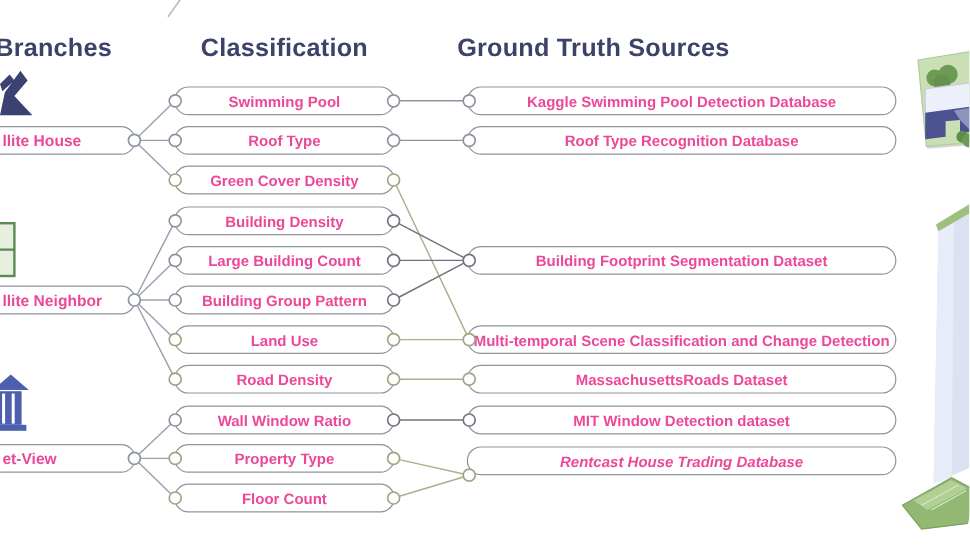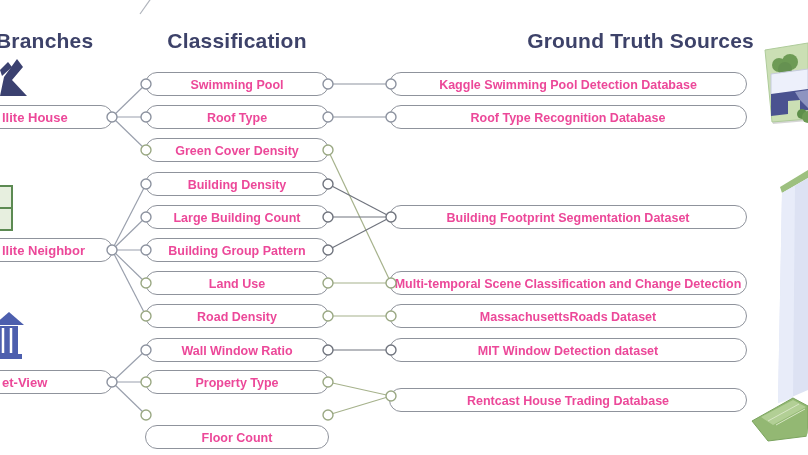--- a/index.html
+++ b/index.html
@@ -7,21 +7,21 @@
     position:relative;width:808px;height:455px;overflow:hidden;background:#ffffff;
     font-family:"Liberation Sans", sans-serif;
     border-radius:27px;
   }
   .hdr{
     position:absolute;top:28px;height:26px;line-height:26px;
     font-size:21px;font-weight:bold;color:#3d4269;letter-spacing:.2px;
   }
   .hdr-branches{left:-4px;width:120px;text-align:left;}
   .hdr-characteristics{left:141px;width:192px;text-align:center;}
-  .hdr-sources{left:397px;width:357px;text-align:right;}
+  .hdr-sources{left:381px;width:357px;text-align:left;}
   .node{
     position:absolute;height:24px;line-height:24px;box-sizing:border-box;
     background:#ffffff;border:1.4px solid #8f939c;border-radius:13px;
     text-align:center;font-size:12.5px;font-weight:bold;color:#ec4899;
     white-space:nowrap;z-index:2;
   }
   .char-node{left:145px;width:184px;}
   .src-node{left:389px;width:358px;}
   .branch-node{left:-62px;width:175px;text-align:left;padding-left:63px;font-size:13px;}
   .overlay{position:absolute;left:0;top:0;z-index:3;pointer-events:none;}
@@ -87,29 +87,29 @@
   <div class="node char-node" style="top:72px;">Swimming Pool</div>
   <div class="node char-node" style="top:105px;">Roof Type</div>
   <div class="node char-node" style="top:138px;">Green Cover Density</div>
   <div class="node char-node" style="top:172px;">Building Density</div>
   <div class="node char-node" style="top:205px;">Large Building Count</div>
   <div class="node char-node" style="top:238px;">Building Group Pattern</div>
   <div class="node char-node" style="top:271px;">Land Use</div>
   <div class="node char-node" style="top:304px;">Road Density</div>
   <div class="node char-node" style="top:338px;">Wall Window Ratio</div>
   <div class="node char-node" style="top:370px;">Property Type</div>
-  <div class="node char-node" style="top:425px;">Floor Count</div>
+  <div class="node char-node" style="top:403px;">Floor Count</div>
 
   <div class="node src-node" style="top:72px;">Kaggle Swimming Pool Detection Database</div>
   <div class="node src-node" style="top:105px;">Roof Type Recognition Database</div>
   <div class="node src-node" style="top:205px;">Building Footprint Segmentation Dataset</div>
   <div class="node src-node" style="top:271px;">Multi-temporal Scene Classification and Change Detection</div>
   <div class="node src-node" style="top:304px;">MassachusettsRoads Dataset</div>
   <div class="node src-node" style="top:338px;">MIT Window Detection dataset</div>
-  <div class="node src-node" style="top:388px;">Rentcast House Trading Database</div>
+  <div class="node src-node" style="top:372px;font-style:italic;">Rentcast House Trading Database</div>
 
   <svg class="overlay" width="808" height="455" viewBox="0 0 808 455">
     <g stroke="#9aa0ad" stroke-width="1.2">
       <line x1="140" y1="14" x2="152" y2="-3" stroke="#b0b4bc"></line>
       <line x1="112" y1="117" x2="146" y2="84"></line>
       <line x1="112" y1="117" x2="146" y2="117"></line>
       <line x1="112" y1="117" x2="146" y2="150"></line>
       <line x1="112" y1="250" x2="146" y2="184"></line>
       <line x1="112" y1="250" x2="146" y2="217"></line>
       <line x1="112" y1="250" x2="146" y2="250"></line>

